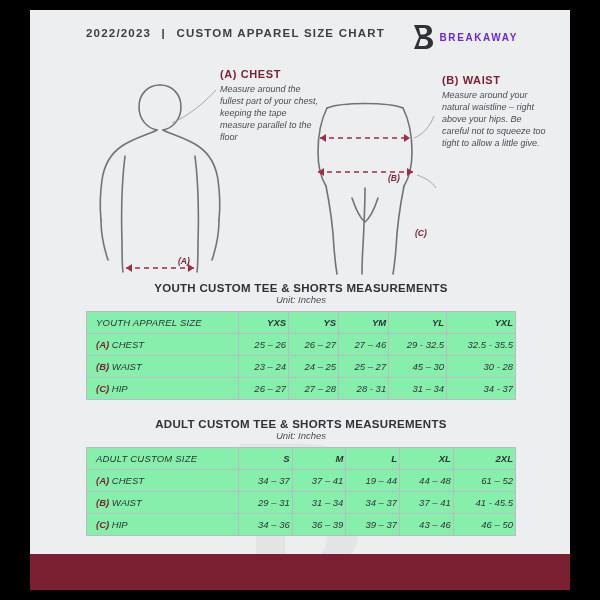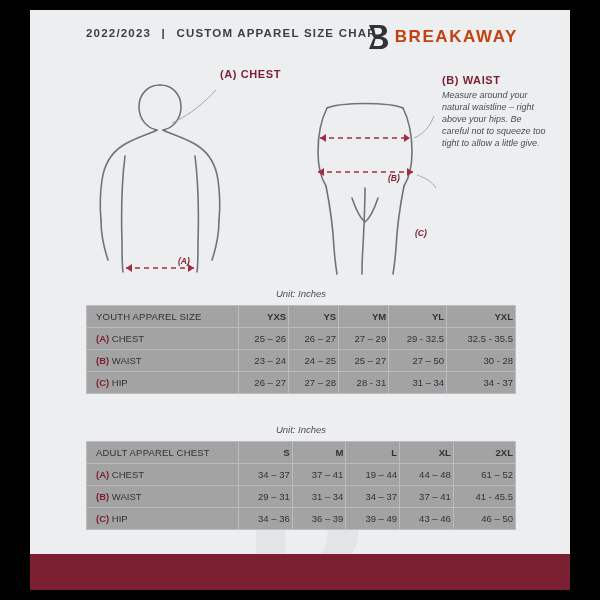--- a/index.html
+++ b/index.html
@@ -76,24 +76,24 @@
     display: flex;
     align-items: center;
     gap: 7px;
   }
   .brand-mark {
     width: 22px;
     height: 26px;
     position: relative;
   }
   .brand-name {
-    font-size: 17px;
+    font-size: 10px;
     font-weight: bold;
     letter-spacing: 1.6px;
-    color: #c2410c;
+    color: #6d28d9;
   }
 
   
   .diagram {
     position: absolute;
     left: 0;
     top: 50px;
     width: 540px;
     height: 215px;
   }
@@ -152,27 +152,28 @@
     font-size: 11.5px;
     font-weight: bold;
     letter-spacing: 0.3px;
     color: #2f3336;
   }
   .sec-unit {
     text-align: center;
     font-size: 9.5px;
     font-style: italic;
     color: #4a4f54;
-    margin-top: 6px;
+    margin-top: 0;
     margin-bottom: 6px;
   }
   table {
     border-collapse: collapse;
     width: 100%;
-    background: #a3a3a3;
+    background: #86efac;
+    font-style: italic;
   }
   th, td {
     border: 1px solid #b9bdc1;
     height: 21px;
     font-size: 9.5px;
     color: #2f3336;
     text-align: right;
     padding: 0 2px;
   }
   th.rowhead, td.rowhead {
@@ -262,79 +263,82 @@
         </g>
         <path d="M288 112 L294 108 L294 116 Z" fill="#a32b43"></path>
         <path d="M383 112 L377 108 L377 116 Z" fill="#a32b43"></path>
 
         <path d="M384 78 C394 74 400 66 404 56" stroke="#9aa0a6" stroke-width="0.9" fill="none"></path>
         <path d="M387 115 C396 118 402 122 406 128" stroke="#9aa0a6" stroke-width="0.9" fill="none"></path>
       </svg>
 
       <div class="blk-chest">
         <div class="dg-title">(A) CHEST</div>
+        <div class="dg-body">Measure around the fullest part of your chest, keeping the tape measure parallel to the floor</div>
       </div>
       <div class="blk-waist">
         <div class="dg-title">(B) WAIST</div>
         <div class="dg-body">Measure around your natural waistline – right above your hips. Be careful not to squeeze too tight to allow a little give.</div>
       </div>
 
       <div class="lbl lbl-a">(A)</div>
       <div class="lbl lbl-b">(B)</div>
       <div class="lbl lbl-c">(C)</div>
     </div>
 
     <div class="section sec-youth">
+      <div class="sec-title">YOUTH CUSTOM TEE &amp; SHORTS MEASUREMENTS</div>
       <div class="sec-unit">Unit: Inches</div>
       <table>
         <thead>
           <tr>
             <th class="rowhead">YOUTH APPAREL SIZE</th>
             <th>YXS</th>
             <th>YS</th>
             <th>YM</th>
             <th>YL</th>
             <th>YXL</th>
           </tr>
         </thead>
         <tbody>
           <tr>
             <td class="rowhead"><span class="tag">(A)</span><span> CHEST</span></td>
             <td>25 – 26</td>
             <td>26 – 27</td>
-            <td>27 – 29</td>
+            <td>27 – 46</td>
             <td>29 - 32.5</td>
             <td>32.5 - 35.5</td>
           </tr>
           <tr>
             <td class="rowhead"><span class="tag">(B)</span><span> WAIST</span></td>
             <td>23 – 24</td>
             <td>24 – 25</td>
             <td>25 – 27</td>
-            <td>27 – 50</td>
+            <td>45 – 30</td>
             <td>30 - 28</td>
           </tr>
           <tr>
             <td class="rowhead"><span class="tag">(C)</span><span> HIP</span></td>
             <td>26 – 27</td>
             <td>27 – 28</td>
             <td>28 - 31</td>
             <td>31 – 34</td>
             <td>34 - 37</td>
           </tr>
         </tbody>
       </table>
     </div>
 
     <div class="section sec-adult">
+      <div class="sec-title">ADULT CUSTOM TEE &amp; SHORTS MEASUREMENTS</div>
       <div class="sec-unit">Unit: Inches</div>
       <table>
         <thead>
           <tr>
-            <th class="rowhead">ADULT APPAREL CHEST</th>
+            <th class="rowhead">ADULT CUSTOM SIZE</th>
             <th>S</th>
             <th>M</th>
             <th>L</th>
             <th>XL</th>
             <th>2XL</th>
           </tr>
         </thead>
         <tbody>
           <tr>
             <td class="rowhead"><span class="tag">(A)</span><span> CHEST</span></td>
@@ -349,21 +353,21 @@
             <td>29 – 31</td>
             <td>31 – 34</td>
             <td>34 – 37</td>
             <td>37 – 41</td>
             <td>41 - 45.5</td>
           </tr>
           <tr>
             <td class="rowhead"><span class="tag">(C)</span><span> HIP</span></td>
             <td>34 – 36</td>
             <td>36 – 39</td>
-            <td>39 – 49</td>
+            <td>39 – 37</td>
             <td>43 – 46</td>
             <td>46 – 50</td>
           </tr>
         </tbody>
       </table>
     </div>
 
     <div class="bottom-bar"></div>
   </div>
 </div>

